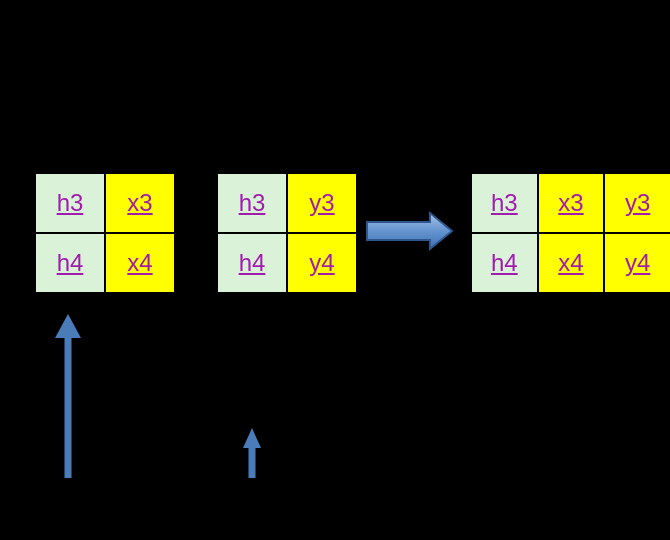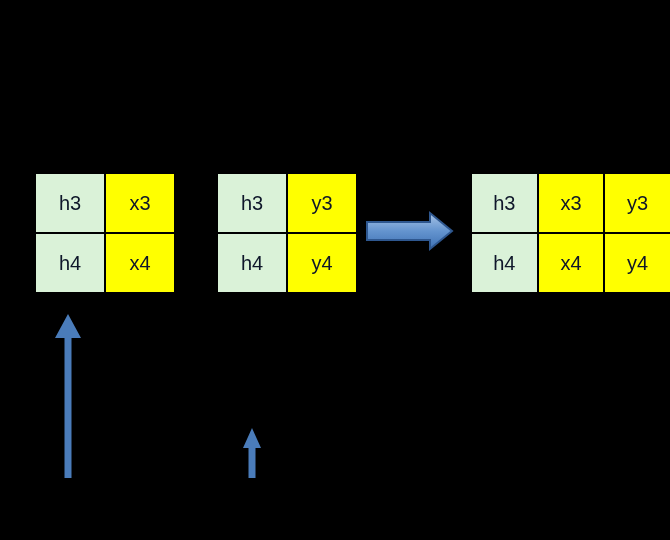--- a/index.html
+++ b/index.html
@@ -17,23 +17,24 @@
   }
   table.grid {
     position: absolute;
     border-collapse: collapse;
     table-layout: fixed;
   }
   table.grid td {
     border: 2px solid var(--table-border, #000000);
     text-align: center;
     vertical-align: middle;
-    font-size: 20px;
-    color: #0f172a;
+    font-size: 24px;
+    color: #a21caf;
     padding: 0;
+    text-decoration: underline;
   }
   td.h-cell  { background: var(--hidden-cell, #daf2d8); }
   td.v-cell  { background: var(--value-cell, #ffff00); }
 
   .t1 { left: 34px;  top: 172px; width: 140px; height: 121px; }
   .t2 { left: 216px; top: 172px; width: 140px; height: 121px; }
   .t3 { left: 470px; top: 172px; width: 202px; height: 121px; }
 
   .t1 td, .t2 td { width: 68px; height: 58px; }
   .t3 td { width: 64px; height: 58px; }

